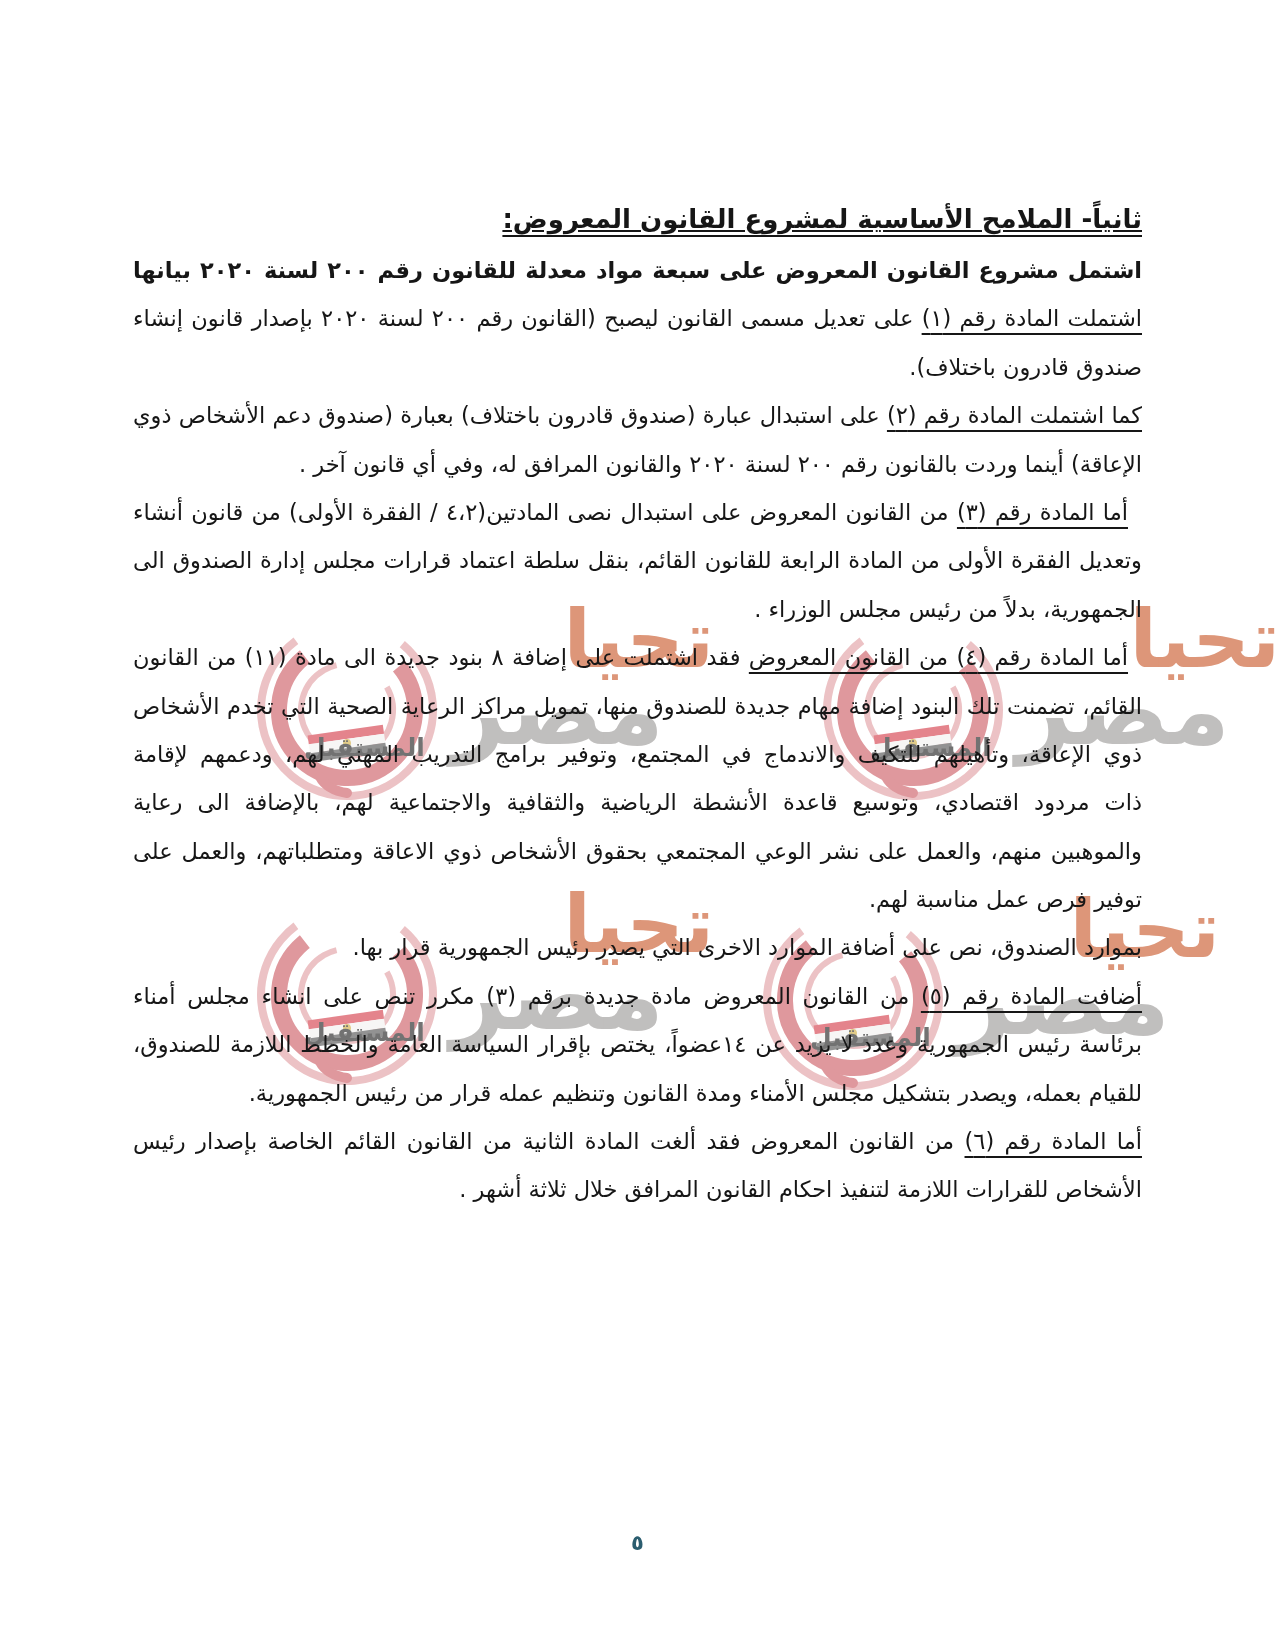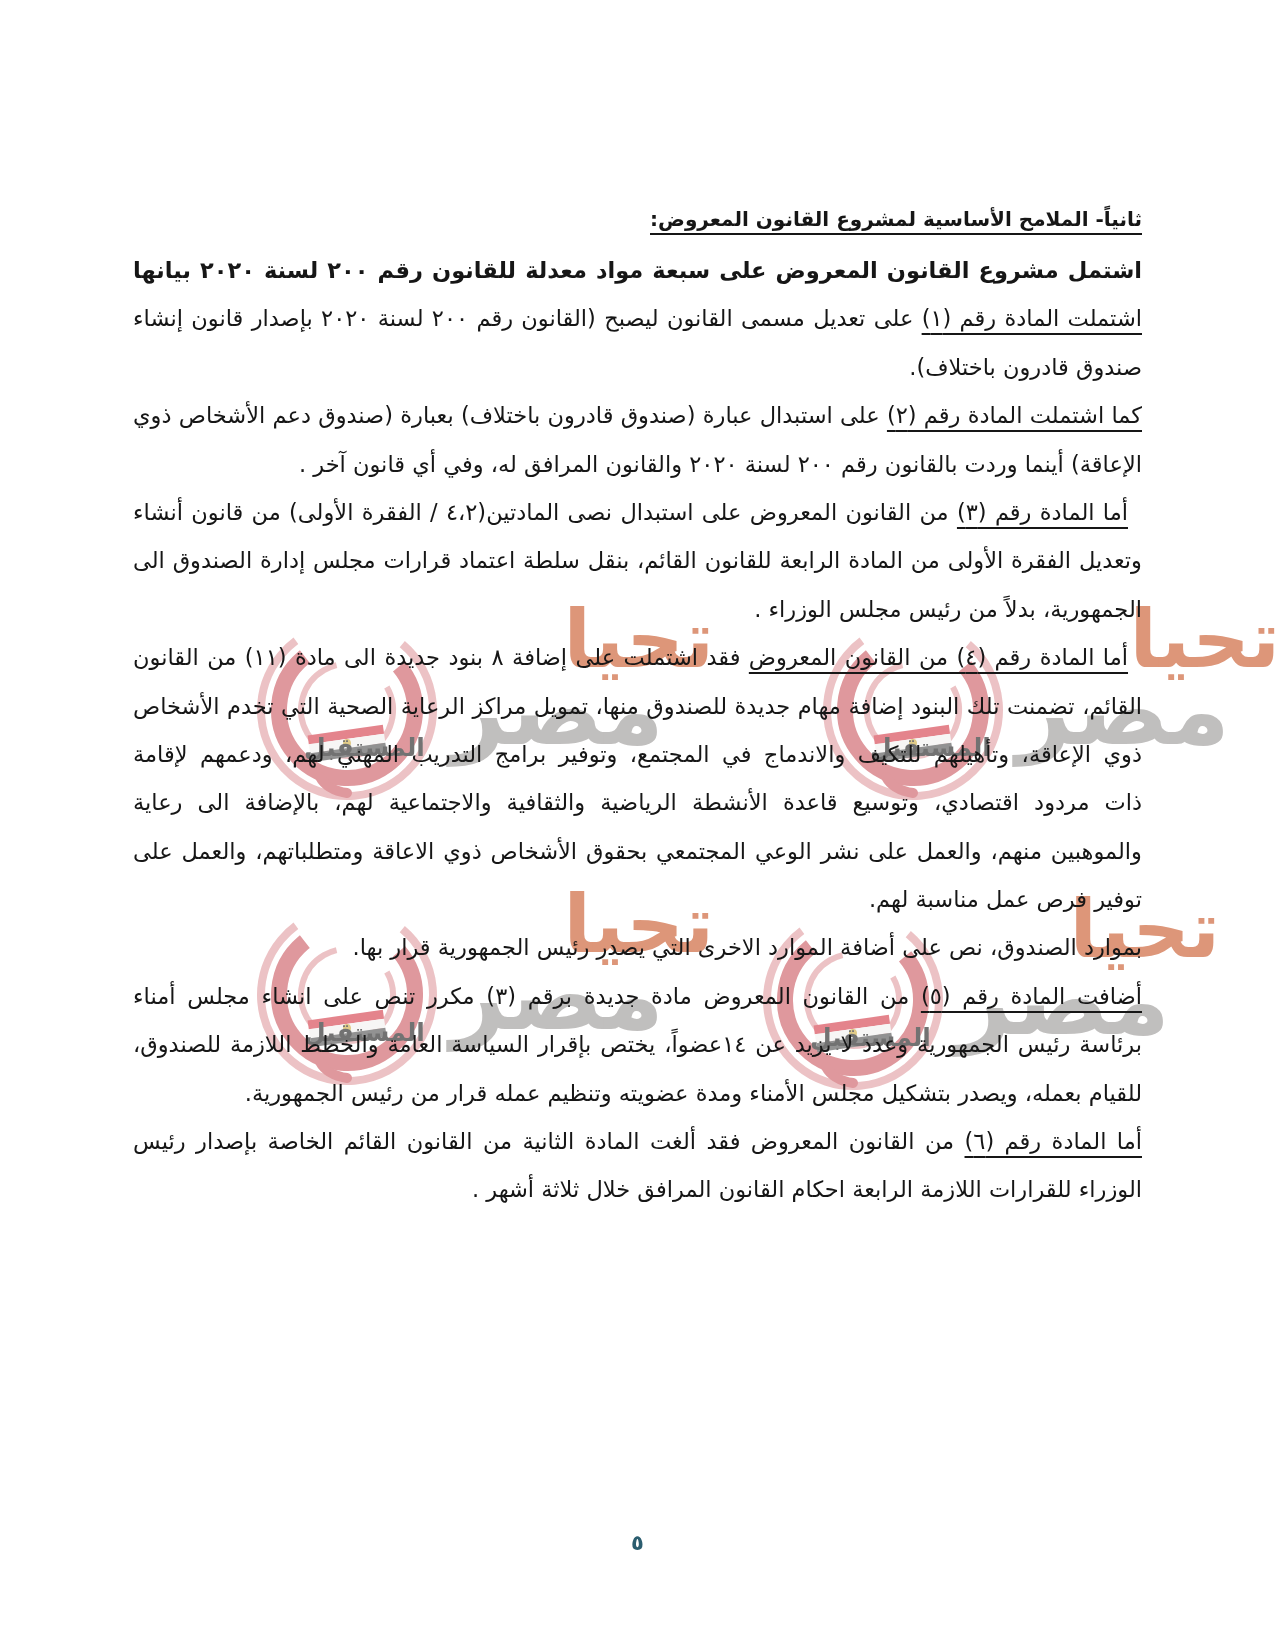--- a/index.html
+++ b/index.html
@@ -21,24 +21,25 @@
   .line{
     font-size:22.5px;
     line-height:48.4px;
     height:48.4px;
     color:#161616;
     text-align:right;
     overflow:hidden;
     white-space:normal;
   }
   .line.head{
-    font-size:20px;
+    font-size:26px;
     line-height:54px;
     height:54px;
     font-weight:bold;
+    text-decoration:underline;
   }
   .line.stretch{
     text-align:justify;
     text-align-last:justify;
   }
   .line.indent{ text-indent:14px; }
   .b{ font-weight:bold; }
   .u{
     text-decoration:underline;
     text-decoration-thickness:2px;
@@ -177,20 +178,20 @@
       <div class="line"><span class="">الجمهورية، بدلاً من رئيس مجلس الوزراء .</span></div>
       <div class="line stretch indent"><span class="u">أما المادة رقم (٤) من القانون المعروض</span><span class=""> فقد اشتملت على إضافة ٨ بنود جديدة الى مادة (١١) من القانون</span></div>
       <div class="line stretch"><span class="">القائم، تضمنت تلك البنود إضافة مهام جديدة للصندوق منها، تمويل مراكز الرعاية الصحية التي تخدم الأشخاص</span></div>
       <div class="line stretch"><span class="">ذوي الإعاقة، وتأهيلهم للتكيف والاندماج في المجتمع، وتوفير برامج التدريب المهني لهم، ودعمهم لإقامة مشروعات</span></div>
       <div class="line stretch"><span class="">ذات مردود اقتصادي، وتوسيع قاعدة الأنشطة الرياضية والثقافية والاجتماعية لهم، بالإضافة الى رعاية المتفوقين</span></div>
       <div class="line stretch"><span class="">والموهبين منهم، والعمل على نشر الوعي المجتمعي بحقوق الأشخاص ذوي الاعاقة ومتطلباتهم، والعمل على</span></div>
       <div class="line"><span class="">توفير فرص عمل مناسبة لهم.</span></div>
       <div class="line"><span class="">بموارد الصندوق، نص على أضافة الموارد الاخرى التي يصدر رئيس الجمهورية قرار بها.</span></div>
       <div class="line stretch"><span class="u">أضافت المادة رقم (٥)</span><span class=""> من القانون المعروض مادة جديدة برقم (٣) مكرر تنص على انشاء مجلس أمناء للصندوق</span></div>
       <div class="line stretch"><span class="">برئاسة رئيس الجمهورية وعدد لا يزيد عن ١٤عضواً، يختص بإقرار السياسة العامة والخطط اللازمة للصندوق،</span></div>
-      <div class="line"><span class="">للقيام بعمله، ويصدر بتشكيل مجلس الأمناء ومدة عضويته وتنظيم عمله قرار من رئيس الجمهورية.</span></div>
+      <div class="line"><span class="">للقيام بعمله، ويصدر بتشكيل مجلس الأمناء ومدة القانون وتنظيم عمله قرار من رئيس الجمهورية.</span></div>
       <div class="line stretch"><span class="u">أما المادة رقم (٦)</span><span class=""> من القانون المعروض فقد ألغت المادة الثانية من القانون القائم الخاصة بإصدار رئيس مجلس</span></div>
-      <div class="line"><span class="">الوزراء للقرارات اللازمة الرابعة احكام القانون المرافق خلال ثلاثة أشهر .</span></div>
+      <div class="line"><span class="">الأشخاص للقرارات اللازمة لتنفيذ احكام القانون المرافق خلال ثلاثة أشهر .</span></div>
     </div>
 
   <div class="pageno">٥</div>
 
 </div>
 
 </body></html>

